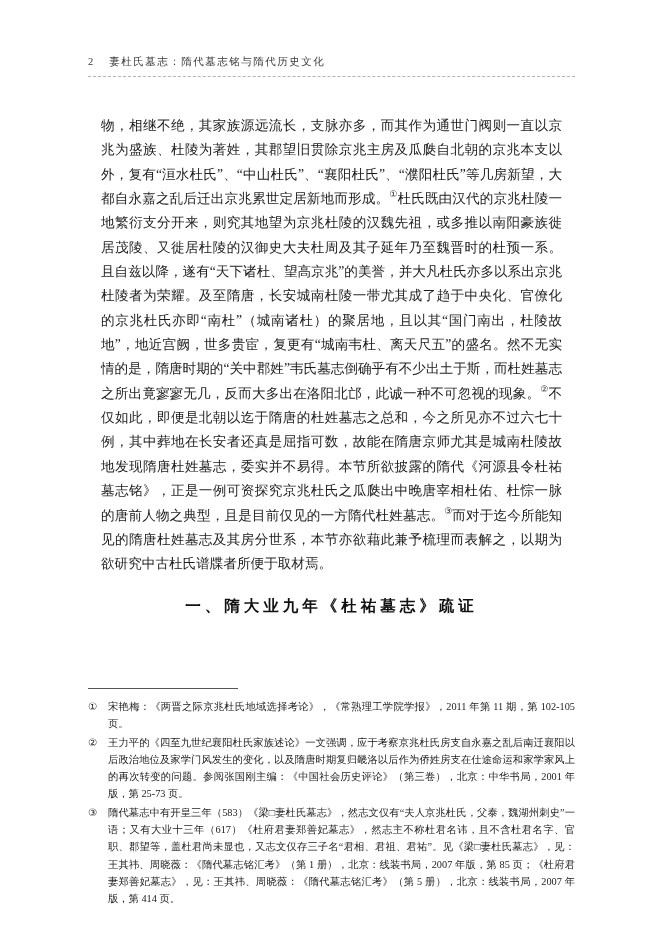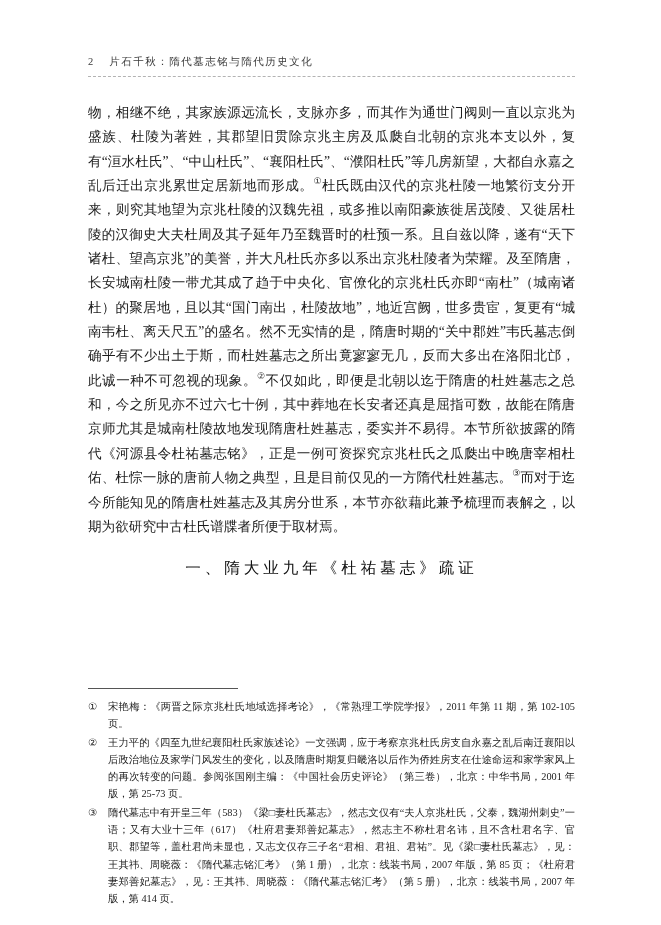--- a/index.html
+++ b/index.html
@@ -27,37 +27,37 @@
     gap: 16px;
   }
   .header .pagenum { letter-spacing: 0; }
   .content {
     position: absolute;
     top: 101px;
     left: 88px;
     width: 487px;
   }
   .para {
-    margin: 0;
+    margin: 13px;
     font-size: 13.6px;
     line-height: 24.35px;
     text-align: justify;
     text-justify: inter-ideograph;
   }
   .para sup {
     font-size: 9px;
     vertical-align: super;
     line-height: 0;
   }
   .p2 { text-indent: 2em; }
   .heading {
     margin: 19px 0 18px 0;
     text-align: center;
     font-size: 15.5px;
-    font-weight: normal;
+    font-weight: bold;
     letter-spacing: 4px;
     color: #111;
   }
   .footnotes {
     position: absolute;
     top: 688px;
     left: 88px;
     width: 487px;
   }
   .fnrule {
@@ -77,21 +77,21 @@
   .fn-marker { flex: 0 0 20px; }
   .fn-text { flex: 1; }
 </style>
 </head>
 <body>
 
 <div class="page">
 
   <div class="header">
     <span class="pagenum">2</span>
-    <span class="htitle">片石千秋：隋代墓志铭与隋代历史文化</span>
+    <span class="htitle">妻杜氏墓志：隋代墓志铭与隋代历史文化</span>
   </div>
 
   <div class="content">
     <p class="para p1"><span>物，相继不绝，其家族源远流长，支脉亦多，而其作为通世门阀则一直以京兆为盛族、杜陵为著姓，其郡望旧贯除京兆主房及瓜瓞自北朝的京兆本支以外，复有“洹水杜氏”、“中山杜氏”、“襄阳杜氏”、“濮阳杜氏”等几房新望，大都自永嘉之乱后迁出京兆累世定居新地而形成。</span><sup>①</sup><span>杜氏既由汉代的京兆杜陵一地繁衍支分开来，则究其地望为京兆杜陵的汉魏先祖，或多推以南阳豪族徙居茂陵、又徙居杜陵的汉御史大夫杜周及其子延年乃至魏晋时的杜预一系。且自兹以降，遂有“天下诸杜、望高京兆”的美誉，并大凡杜氏亦多以系出京兆杜陵者为荣耀。及至隋唐，长安城南杜陵一带尤其成了趋于中央化、官僚化的京兆杜氏亦即“南杜”（城南诸杜）的聚居地，且以其“国门南出，杜陵故地”，地近宫阙，世多贵宦，复更有“城南韦杜、离天尺五”的盛名。然不无实情的是，隋唐时期的“关中郡姓”韦氏墓志倒确乎有不少出土于斯，而杜姓墓志之所出竟寥寥无几，反而大多出在洛阳北邙，此诚一种不可忽视的现象。</span><sup>②</sup><span>不仅如此，即便是北朝以迄于隋唐的杜姓墓志之总和，今之所见亦不过六七十例，其中葬地在长安者还真是屈指可数，故能在隋唐京师尤其是城南杜陵故地发现隋唐杜姓墓志，委实并不易得。本节所欲披露的隋代《河源县令杜祐墓志铭》，正是一例可资探究京兆杜氏之瓜瓞出中晚唐宰相杜佑、杜悰一脉的唐前人物之典型，且是目前仅见的一方隋代杜姓墓志。</span><sup>③</sup><span>而对于迄今所能知见的隋唐杜姓墓志及其房分世系，本节亦欲藉此兼予梳理而表解之，以期为欲研究中古杜氏谱牒者所便于取材焉。</span></p>
 
     <h2 class="heading">一、隋大业九年《杜祐墓志》疏证</h2>
 
   </div>
 
   <div class="footnotes">

